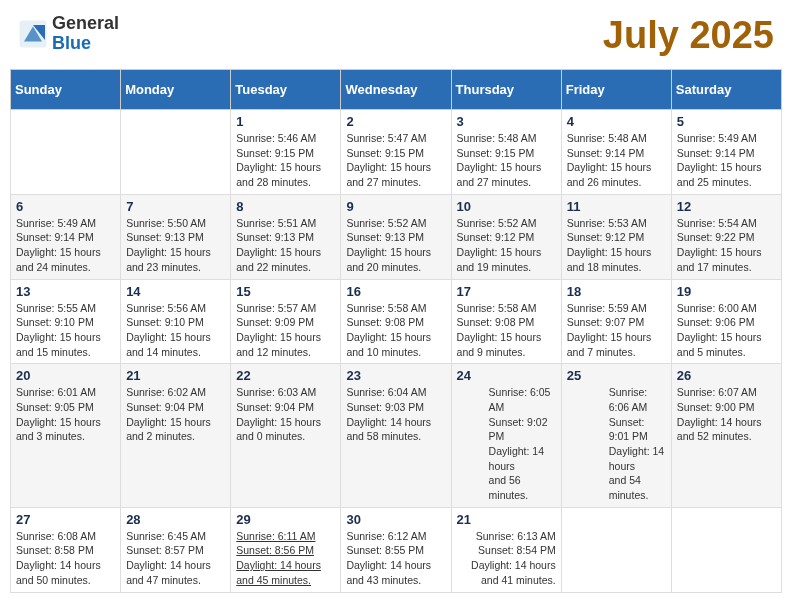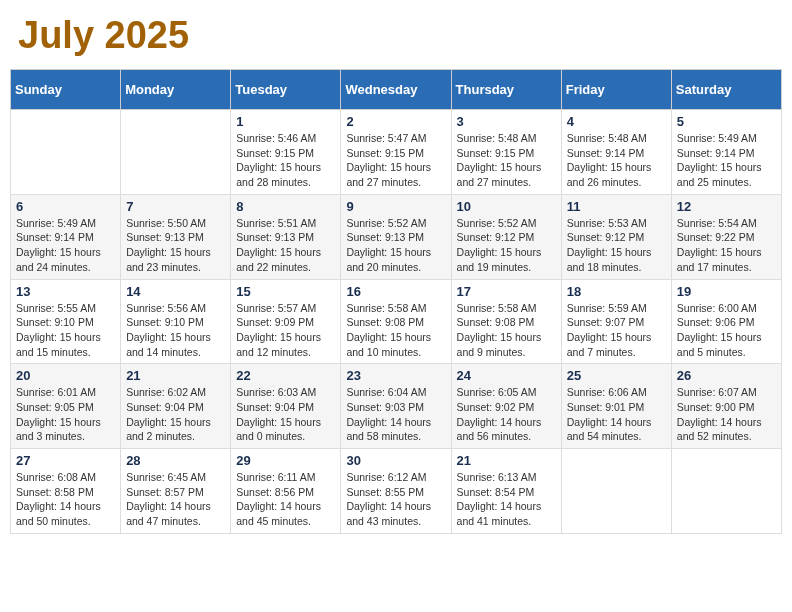--- a/index.html
+++ b/index.html
@@ -96,20 +96,31 @@
       color: #333;
     }
     .empty-cell {
       background: #fff !important;
     }
   </style>
 </head>
 <body>
 
 <div class="header">
+  <div class="logo">
+    <svg class="logo-icon" viewBox="0 0 40 40">
+      <rect x="2" y="2" width="36" height="36" rx="4" fill="#1a6bb5" opacity="0.1"></rect>
+      <polygon points="8,30 20,10 32,30" fill="#1a6bb5" opacity="0.7"></polygon>
+      <polygon points="20,8 36,28 36,8" fill="#2a6db5"></polygon>
+    </svg>
+    <div class="logo-text">
+      <span class="logo-general">General</span>
+      <span class="logo-blue">Blue</span>
+    </div>
+  </div>
   <div class="title-block">
     <div class="month-title">July 2025</div>
   </div>
 </div>
 
 <table class="calendar">
   <thead>
     <tr>
     <th>Sunday</th>
         <th>Monday</th>
@@ -286,28 +297,28 @@
         </td>
         <td>
           <span class="day-number">23</span>
           <div class="day-info" style="white-space: pre-line;">Sunrise: 6:04 AM
 Sunset: 9:03 PM
 Daylight: 14 hours
 and 58 minutes.</div>
         </td>
         <td>
           <span class="day-number">24</span>
-          <div class="day-info" style="white-space: pre-line;">Sunrise: 6:05 AM
+          <div class="day-info" style="white-space: pre-line; margin-left: 32px;">Sunrise: 6:05 AM
 Sunset: 9:02 PM
 Daylight: 14 hours
 and 56 minutes.</div>
         </td>
         <td>
           <span class="day-number">25</span>
-          <div class="day-info" style="white-space: pre-line;">Sunrise: 6:06 AM
+          <div class="day-info" style="white-space: pre-line; margin-left: 42px;">Sunrise: 6:06 AM
 Sunset: 9:01 PM
 Daylight: 14 hours
 and 54 minutes.</div>
         </td>
         <td>
           <span class="day-number">26</span>
           <div class="day-info" style="white-space: pre-line;">Sunrise: 6:07 AM
 Sunset: 9:00 PM
 Daylight: 14 hours
 and 52 minutes.</div>
@@ -323,35 +334,35 @@
         </td>
         <td>
           <span class="day-number">28</span>
           <div class="day-info" style="white-space: pre-line;">Sunrise: 6:45 AM
 Sunset: 8:57 PM
 Daylight: 14 hours
 and 47 minutes.</div>
         </td>
         <td>
           <span class="day-number">29</span>
-          <div class="day-info" style="white-space: pre-line;">Sunrise: 6:11 AM
+          <div class="day-info" style="white-space: pre-line; text-decoration: underline;">Sunrise: 6:11 AM
 Sunset: 8:56 PM
 Daylight: 14 hours
 and 45 minutes.</div>
         </td>
         <td>
           <span class="day-number">30</span>
           <div class="day-info" style="white-space: pre-line;">Sunrise: 6:12 AM
 Sunset: 8:55 PM
 Daylight: 14 hours
 and 43 minutes.</div>
         </td>
         <td>
           <span class="day-number">21</span>
-          <div class="day-info" style="white-space: pre-line;">Sunrise: 6:13 AM
+          <div class="day-info" style="white-space: pre-line; text-align: right;">Sunrise: 6:13 AM
 Sunset: 8:54 PM
 Daylight: 14 hours
 and 41 minutes.</div>
         </td>
         <td class="empty-cell"></td>
         <td class="empty-cell"></td>
       </tr>
     </tbody>
 </table>
 

